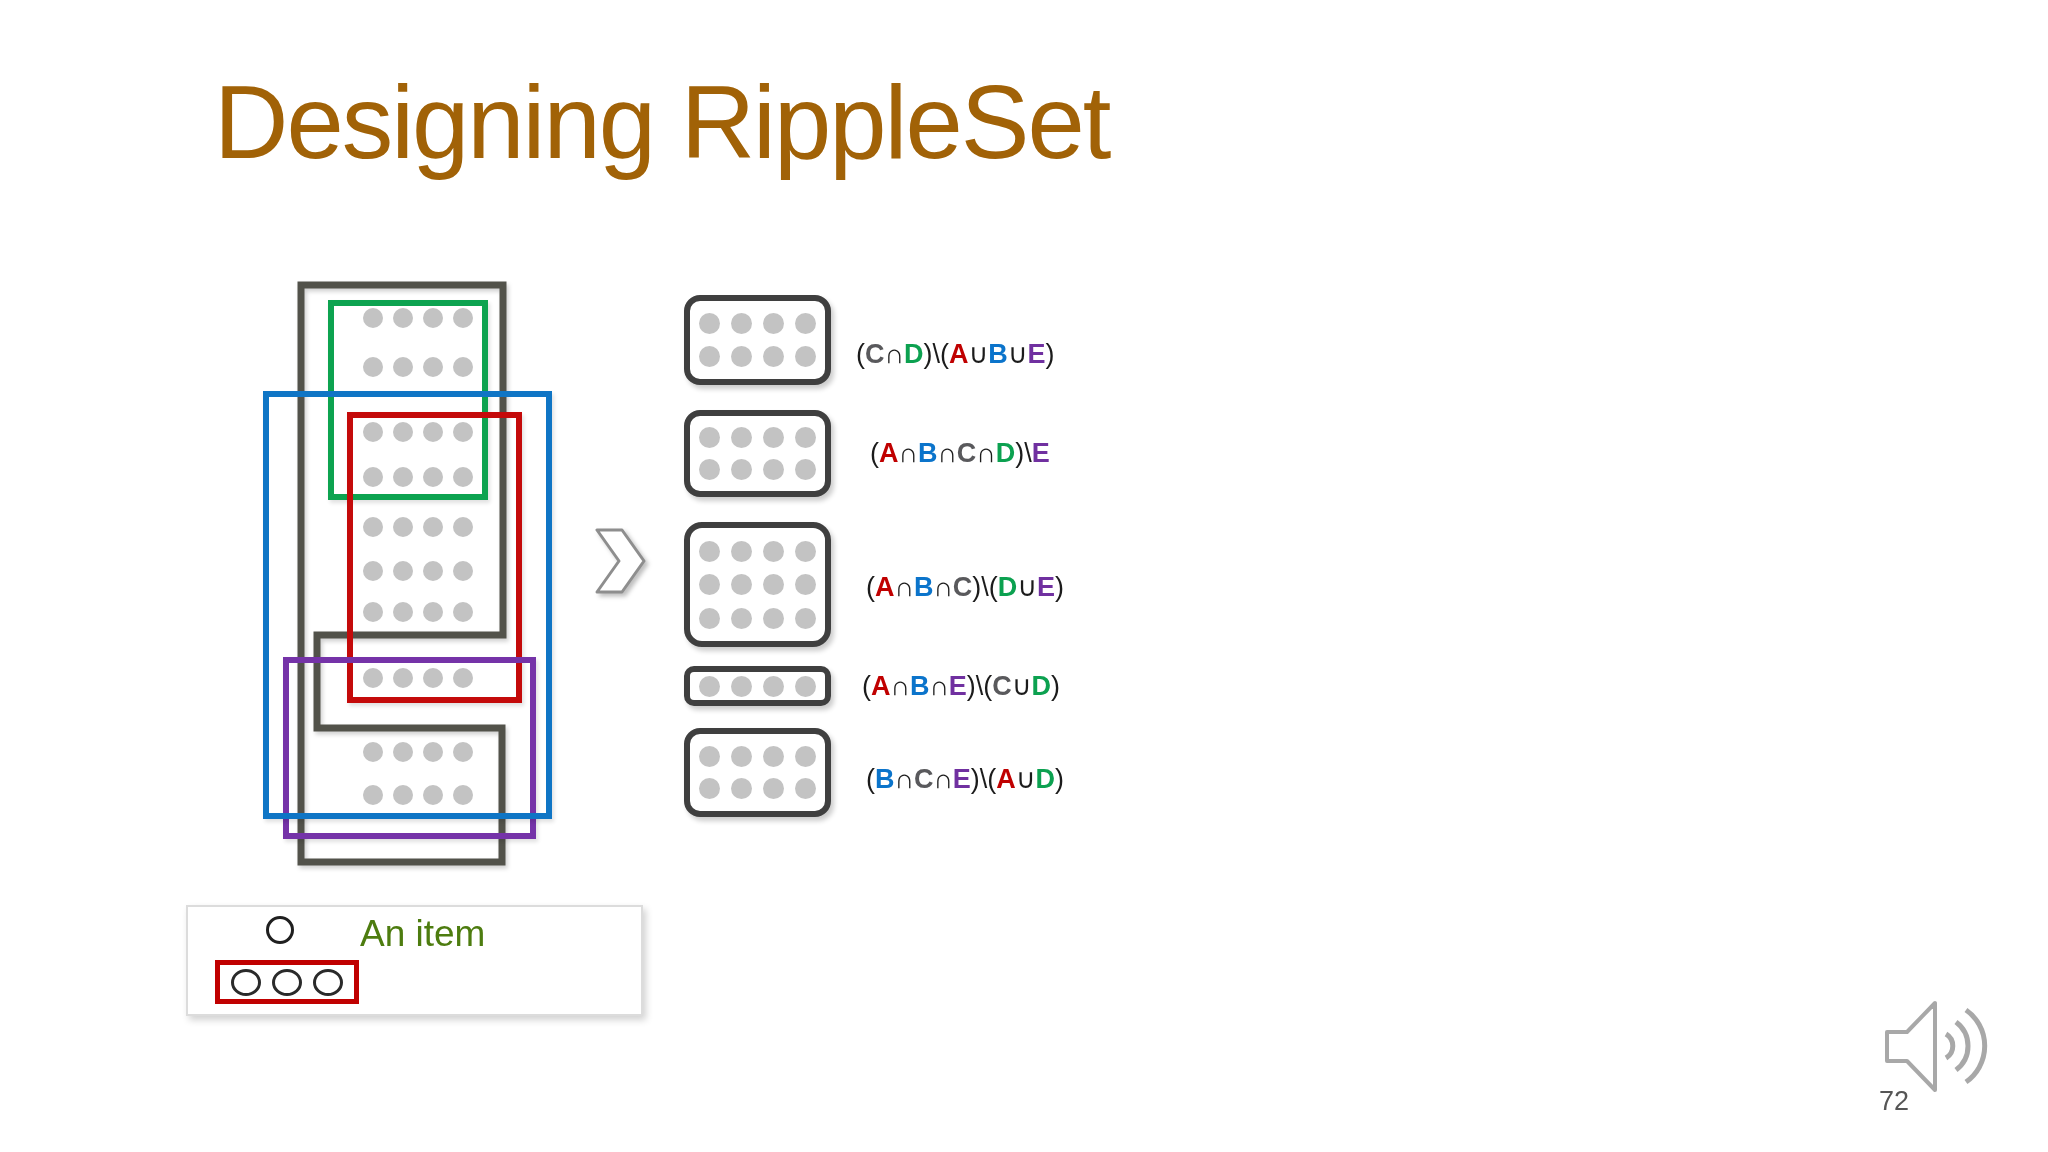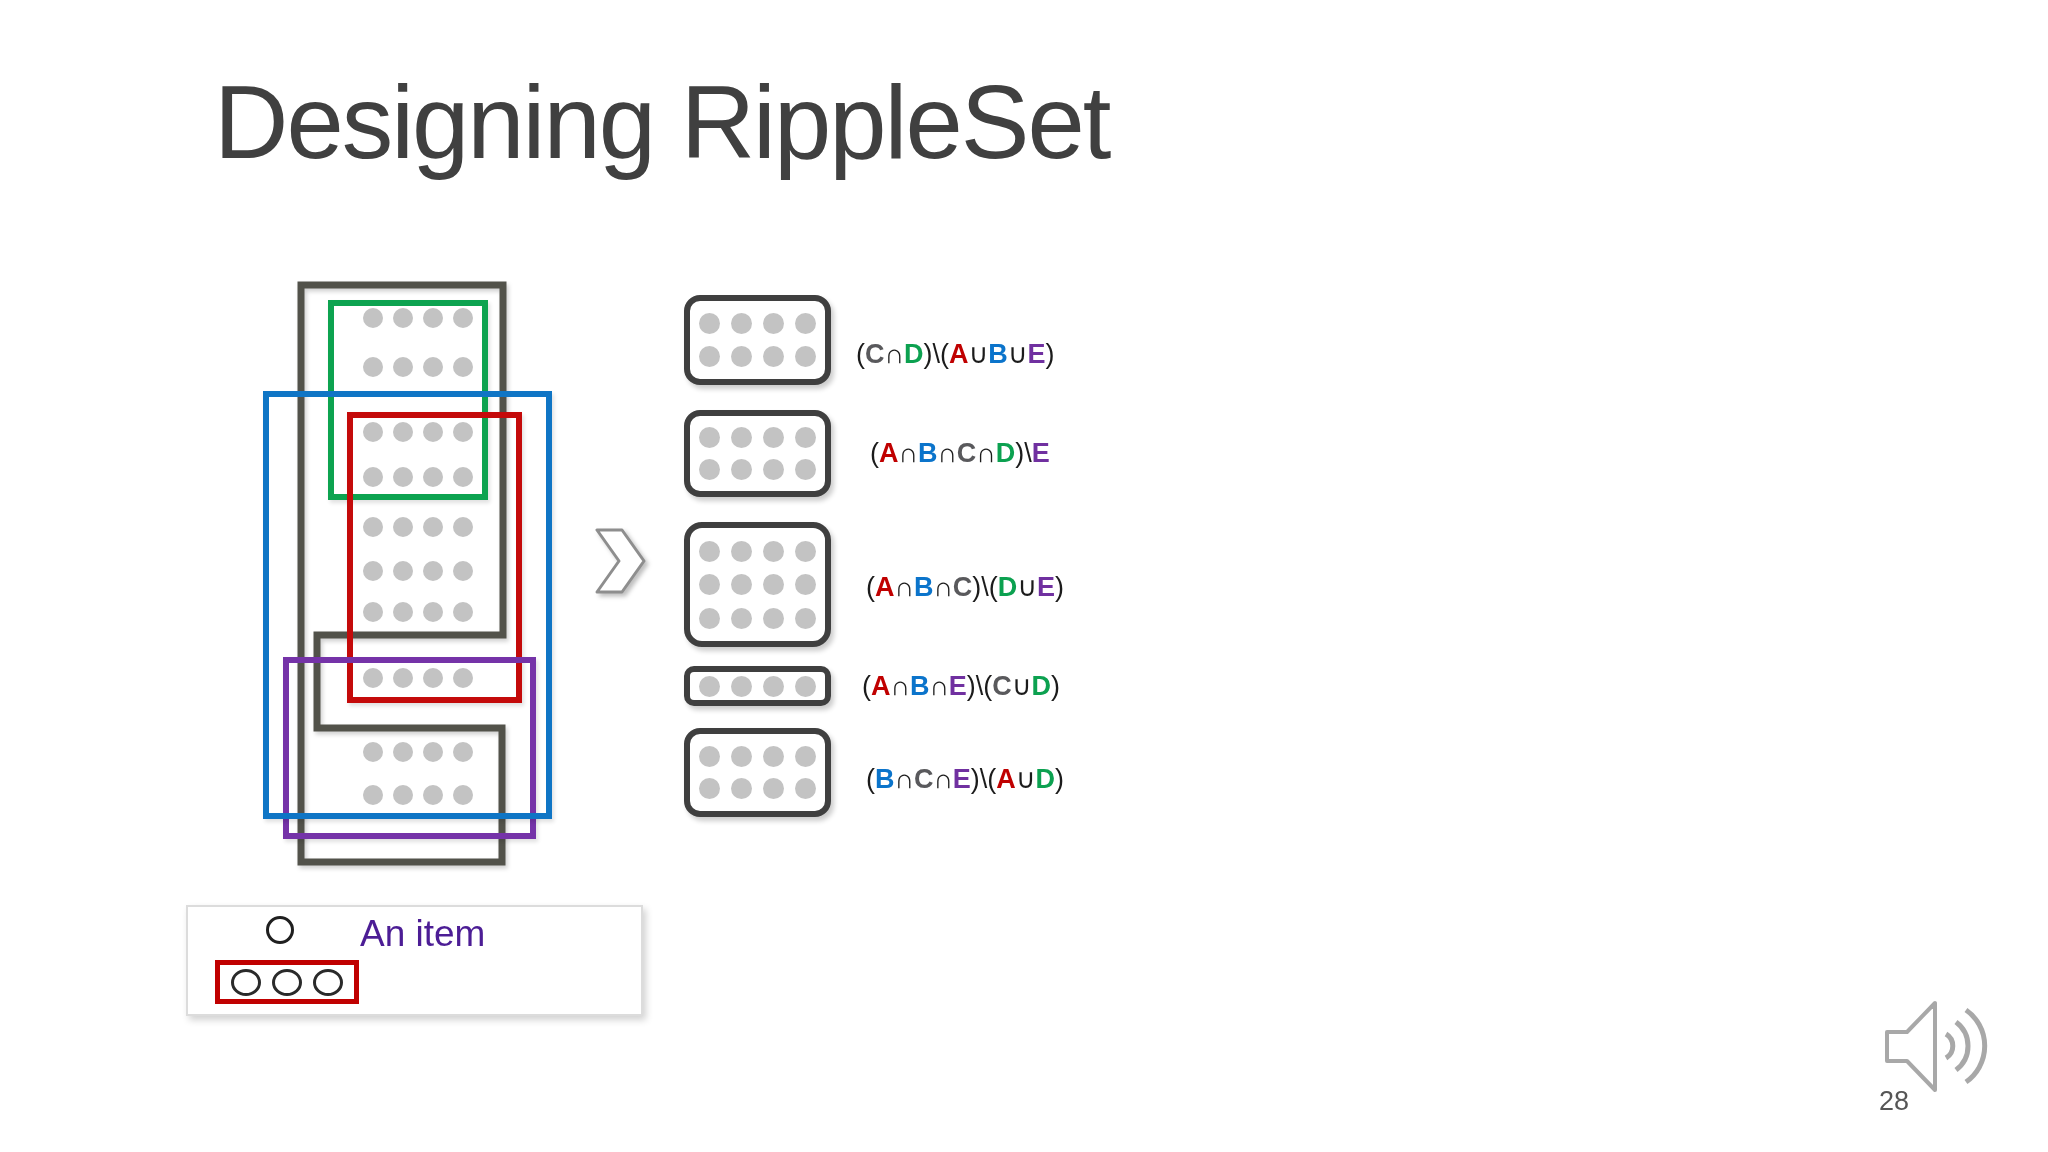--- a/index.html
+++ b/index.html
@@ -1,19 +1,19 @@
 <!DOCTYPE html>
 <html><head>
 <meta charset="utf-8">
 <style>
   html,body{margin:0;padding:0;background:#fff;}
   .slide{position:relative;width:2048px;height:1152px;background:#ffffff;overflow:hidden;
          font-family:"Liberation Sans","DejaVu Sans",sans-serif;}
   .title{position:absolute;left:214px;top:64px;font-size:103px;line-height:1.15;
-         color:#404040;letter-spacing:-2px;white-space:nowrap;text-align:center;}
+         color:#a16207;letter-spacing:-2px;white-space:nowrap;text-align:center;}
   
   .venn-rect{position:absolute;border:6px solid;background:transparent;
              box-shadow:2px 3px 4px rgba(0,0,0,.12);box-sizing:border-box;}
   .vdot{position:absolute;border-radius:50%;}
   .layer-dots{z-index:1}
   .z2{z-index:2}.z3{z-index:3}.z4{z-index:4}.z5{z-index:5}
   .dark-svg{position:absolute;left:0;top:0;z-index:1;pointer-events:none;
             filter:drop-shadow(2px 3px 2px rgba(0,0,0,.18));}
   
   .chevron{position:absolute;left:594px;top:526px;filter:drop-shadow(3px 3px 2px rgba(0,0,0,.25));}
@@ -24,21 +24,21 @@
   .dot-row{display:flex;justify-content:center;gap:11px;}
   .gdot{width:21px;height:21px;border-radius:50%;}
   .group-label{position:absolute;height:44px;display:flex;align-items:center;white-space:nowrap;
                font-size:27px;color:#1b1b1b;}
   .group-label .letter{font-weight:700;}
   
   .legend{position:absolute;left:186px;top:905px;width:457px;height:111px;background:#fff;
           border:2px solid #dcdcdc;box-sizing:border-box;box-shadow:3px 4px 7px rgba(0,0,0,.18);}
   .legend-circle{position:absolute;left:78px;top:9px;width:28px;height:28px;border:3px solid #1f1f1f;
                  border-radius:50%;box-sizing:border-box;background:#fff;}
-  .legend-item-text{position:absolute;left:172px;top:6px;font-size:37px;color:#4c1d95;white-space:nowrap;}
+  .legend-item-text{position:absolute;left:172px;top:6px;font-size:37px;color:#4d7c0f;white-space:nowrap;}
   .legend-set-box{position:absolute;left:27px;top:53px;width:144px;height:44px;border:5px solid;
                   box-sizing:border-box;display:flex;align-items:center;justify-content:space-evenly;}
   .legend-ellipse{width:30px;height:27px;border:3px solid #2a2a2a;border-radius:50%;
                   box-sizing:border-box;background:#fff;}
   .legend-set-text{position:absolute;left:184px;top:51px;font-size:37px;color:#141414;white-space:nowrap;}
   .legend-set-text .setA{font-weight:700;}
   
   .speaker{position:absolute;left:1876px;top:998px;}
   .page-number{position:absolute;left:1879px;top:1086px;font-size:27px;color:#565656;}
 </style>
@@ -252,15 +252,15 @@
     </div>
   </div>
 
   <svg class="speaker" width="124" height="100" viewBox="0 0 124 100">
     <path d="M11,34 h20 l28,-29 v87 l-28,-29 h-20 z" fill="#ffffff" stroke="#a8a8a8" stroke-width="4" stroke-linejoin="round"></path>
     <path d="M70,36 a14,14 0 0 1 0,24" fill="none" stroke="#a8a8a8" stroke-width="5"></path>
     <path d="M80,24 a30,30 0 0 1 0,48" fill="none" stroke="#a8a8a8" stroke-width="5"></path>
     <path d="M90,12 a44,44 0 0 1 0,72" fill="none" stroke="#a8a8a8" stroke-width="5"></path>
   </svg>
 
-  <div class="page-number">28</div>
+  <div class="page-number">72</div>
 
 </div>
 
 </body></html>

